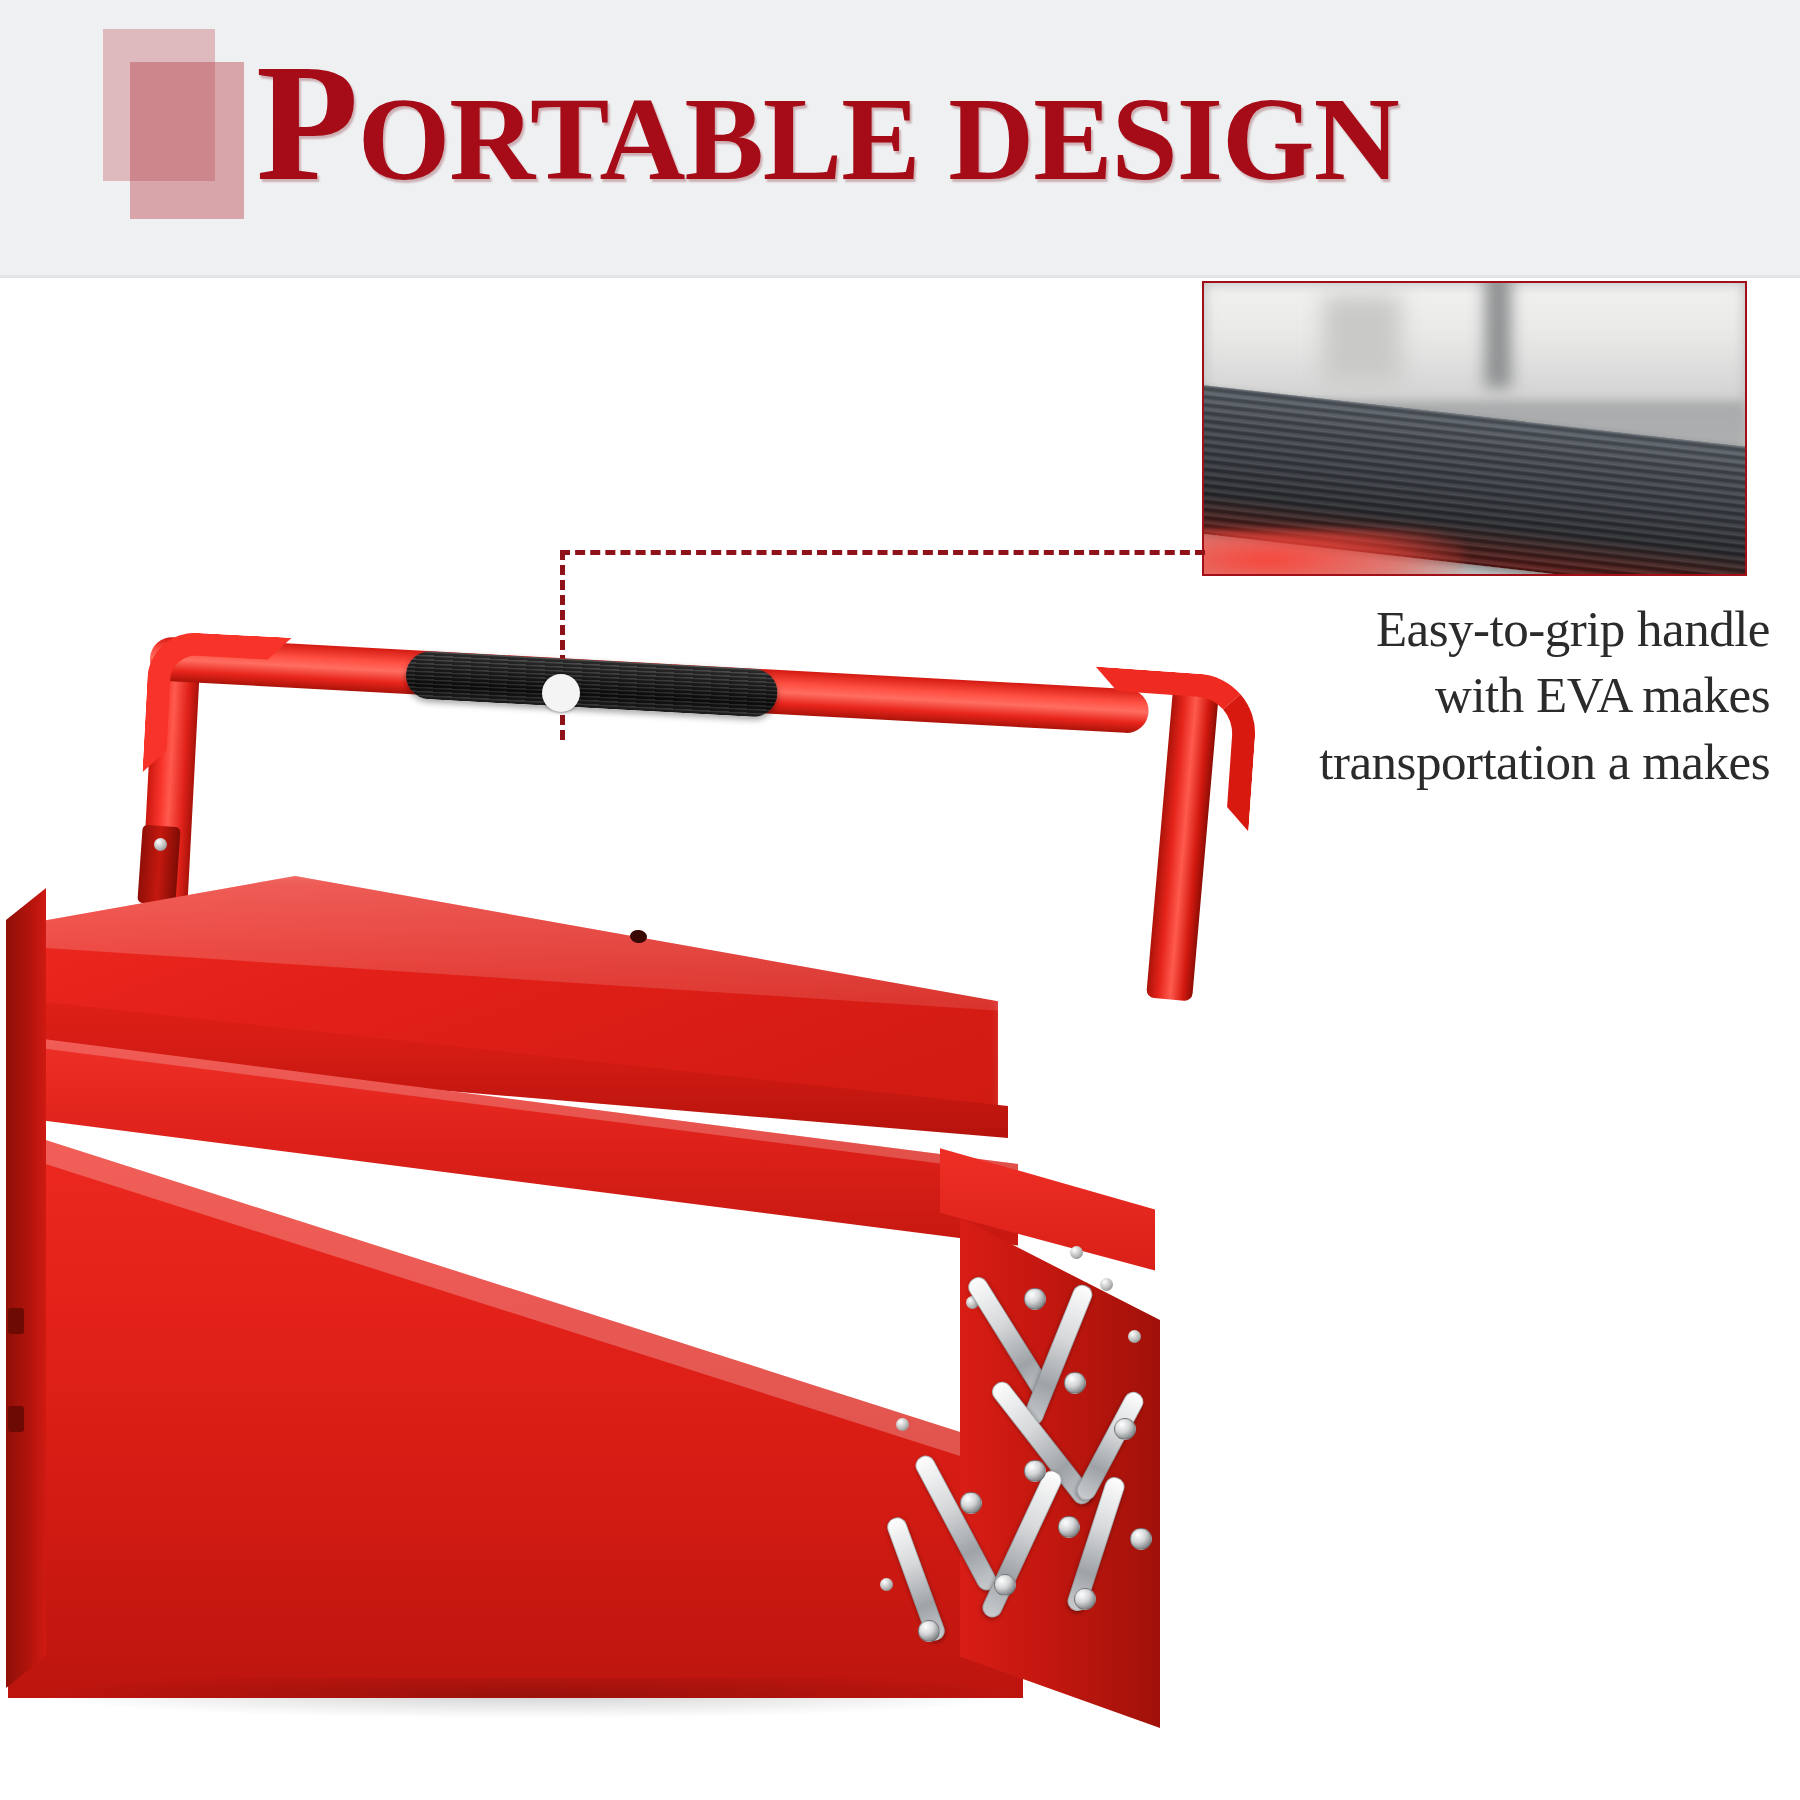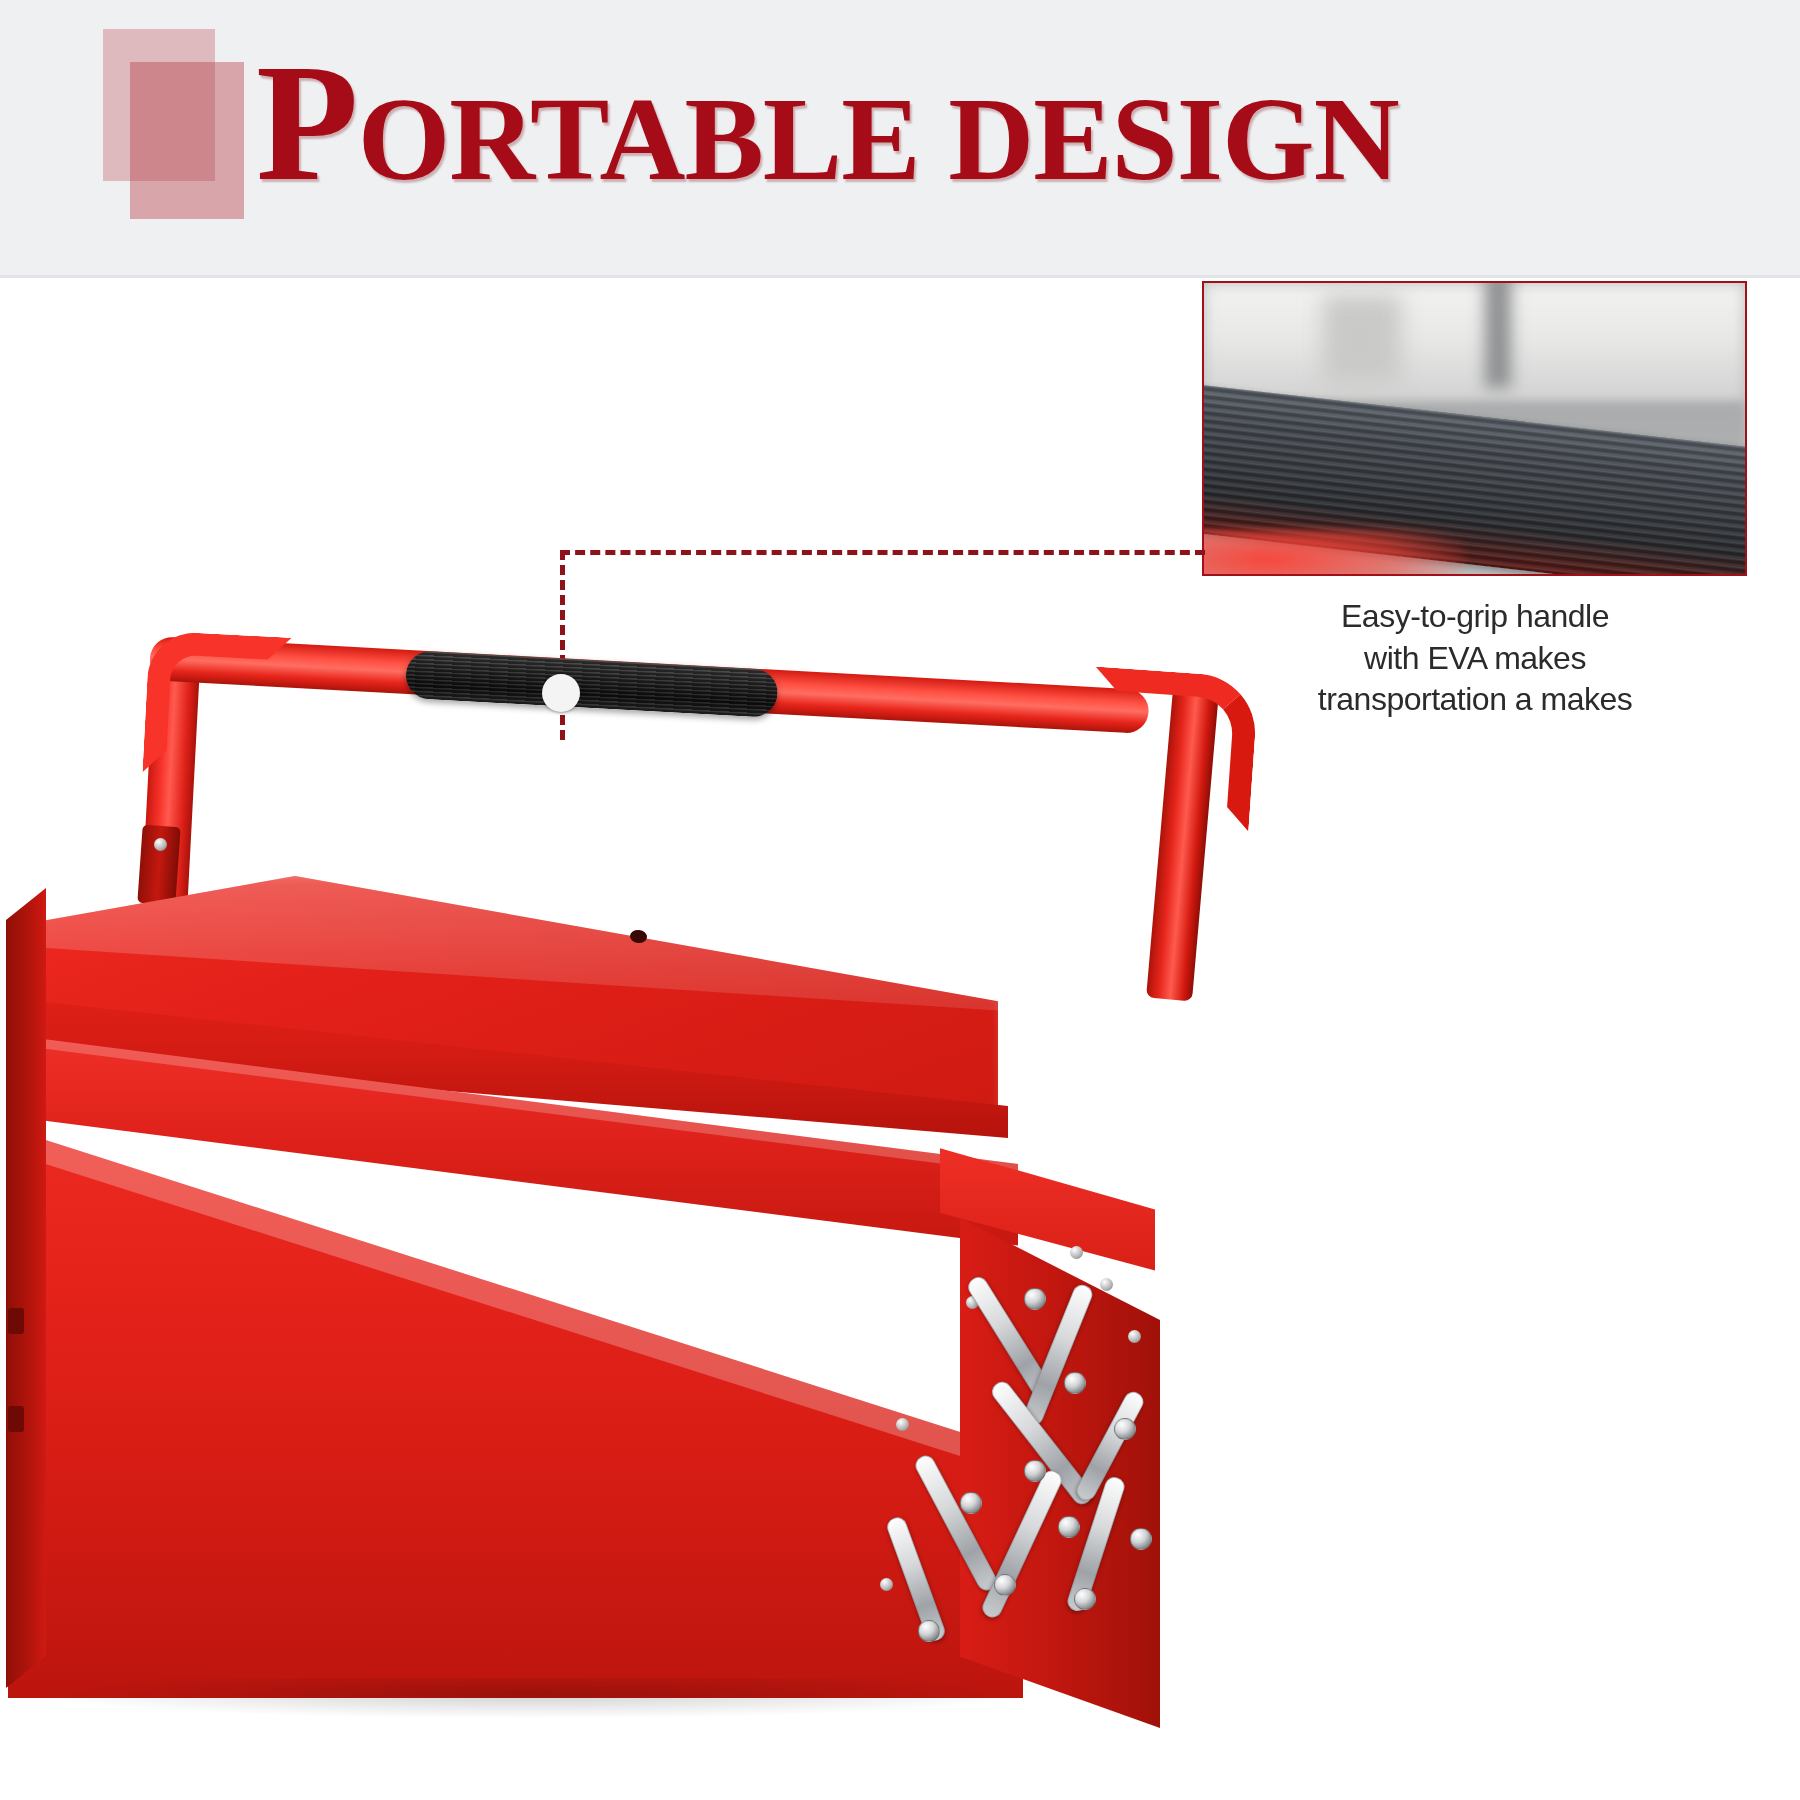--- a/index.html
+++ b/index.html
@@ -151,25 +151,25 @@
     background: radial-gradient(ellipse at 30% 40%, #f7453a 0%, rgba(247,69,58,0.55) 48%, rgba(247,69,58,0) 78%);
     filter: blur(4px);
   }
 
   
   .inset-caption {
     position: absolute;
     left: 1180px;
     top: 318px;
     width: 590px;
-    text-align: center;
+    text-align: right;
     color: #2b2b2b;
-    font-size: 32px;
+    font-size: 51px;
     line-height: 1.30;
-    font-family: Liberation Sans, sans-serif;
+    font-family: Liberation Serif, serif;
     letter-spacing: -0.5px;
   }
   .inset-caption div { white-space: nowrap; }
 
   
   .lead-h {
     position: absolute;
     left: 560px;
     top: 272px;
     width: 645px;

